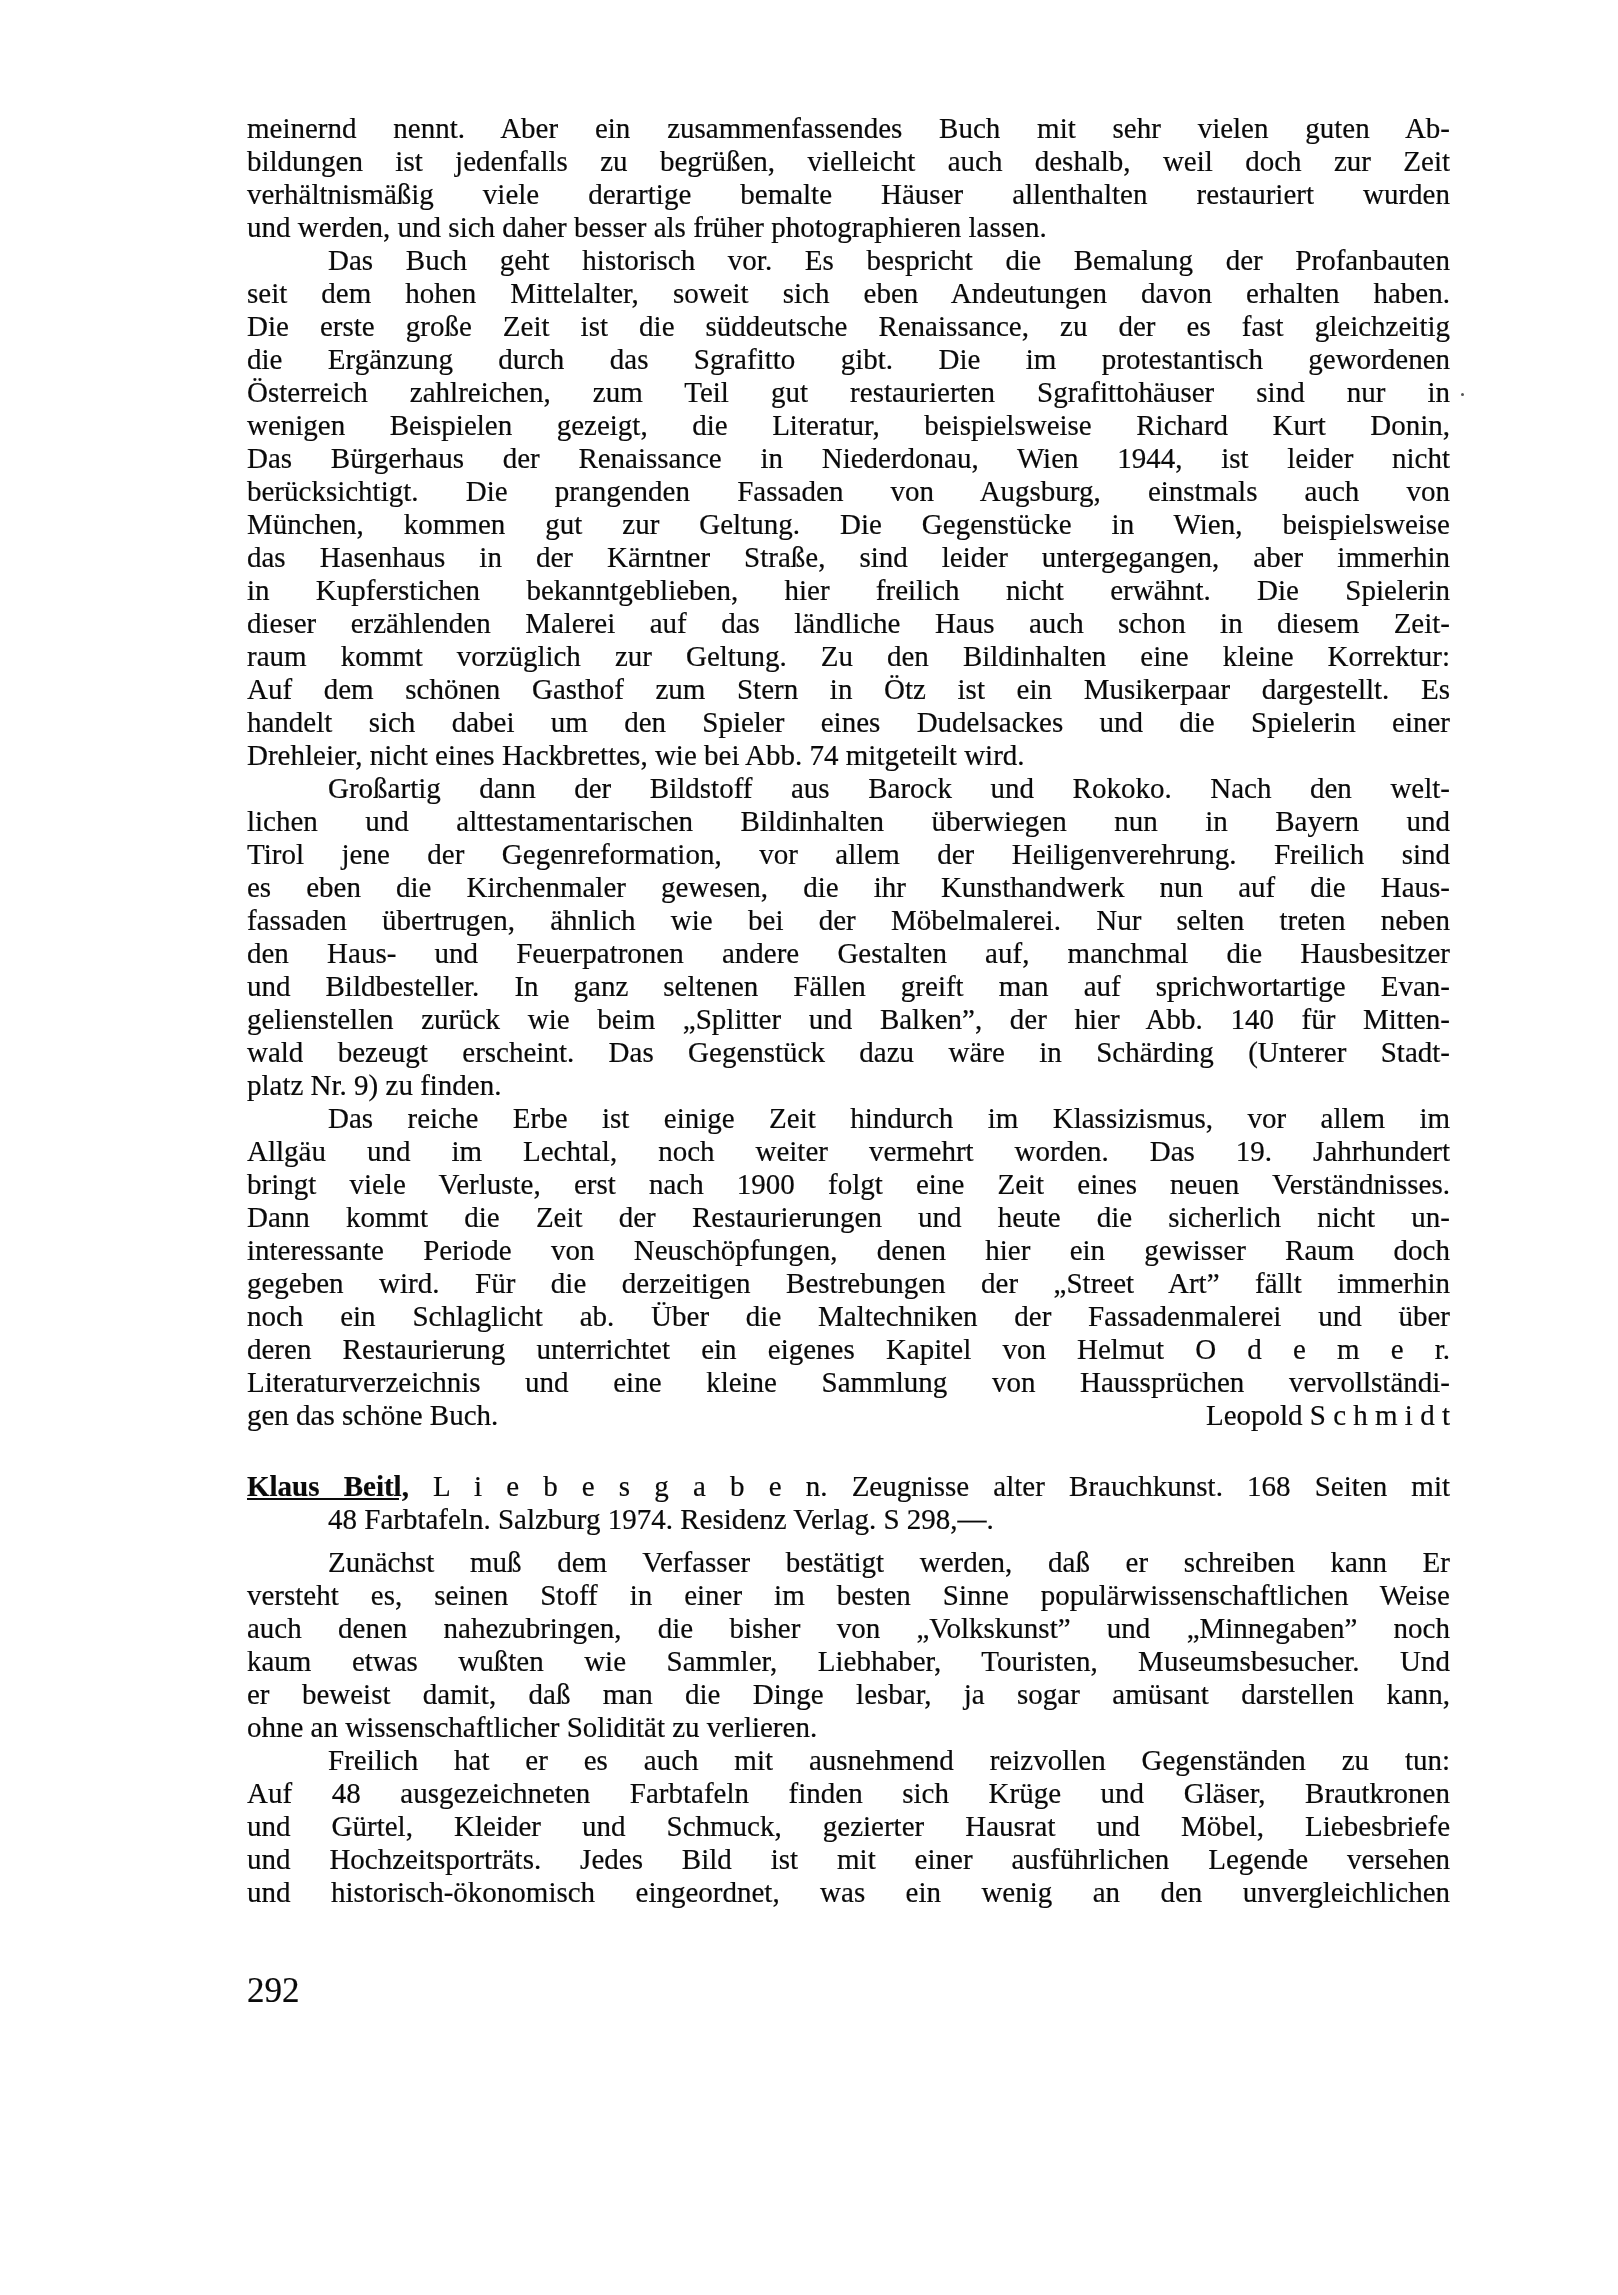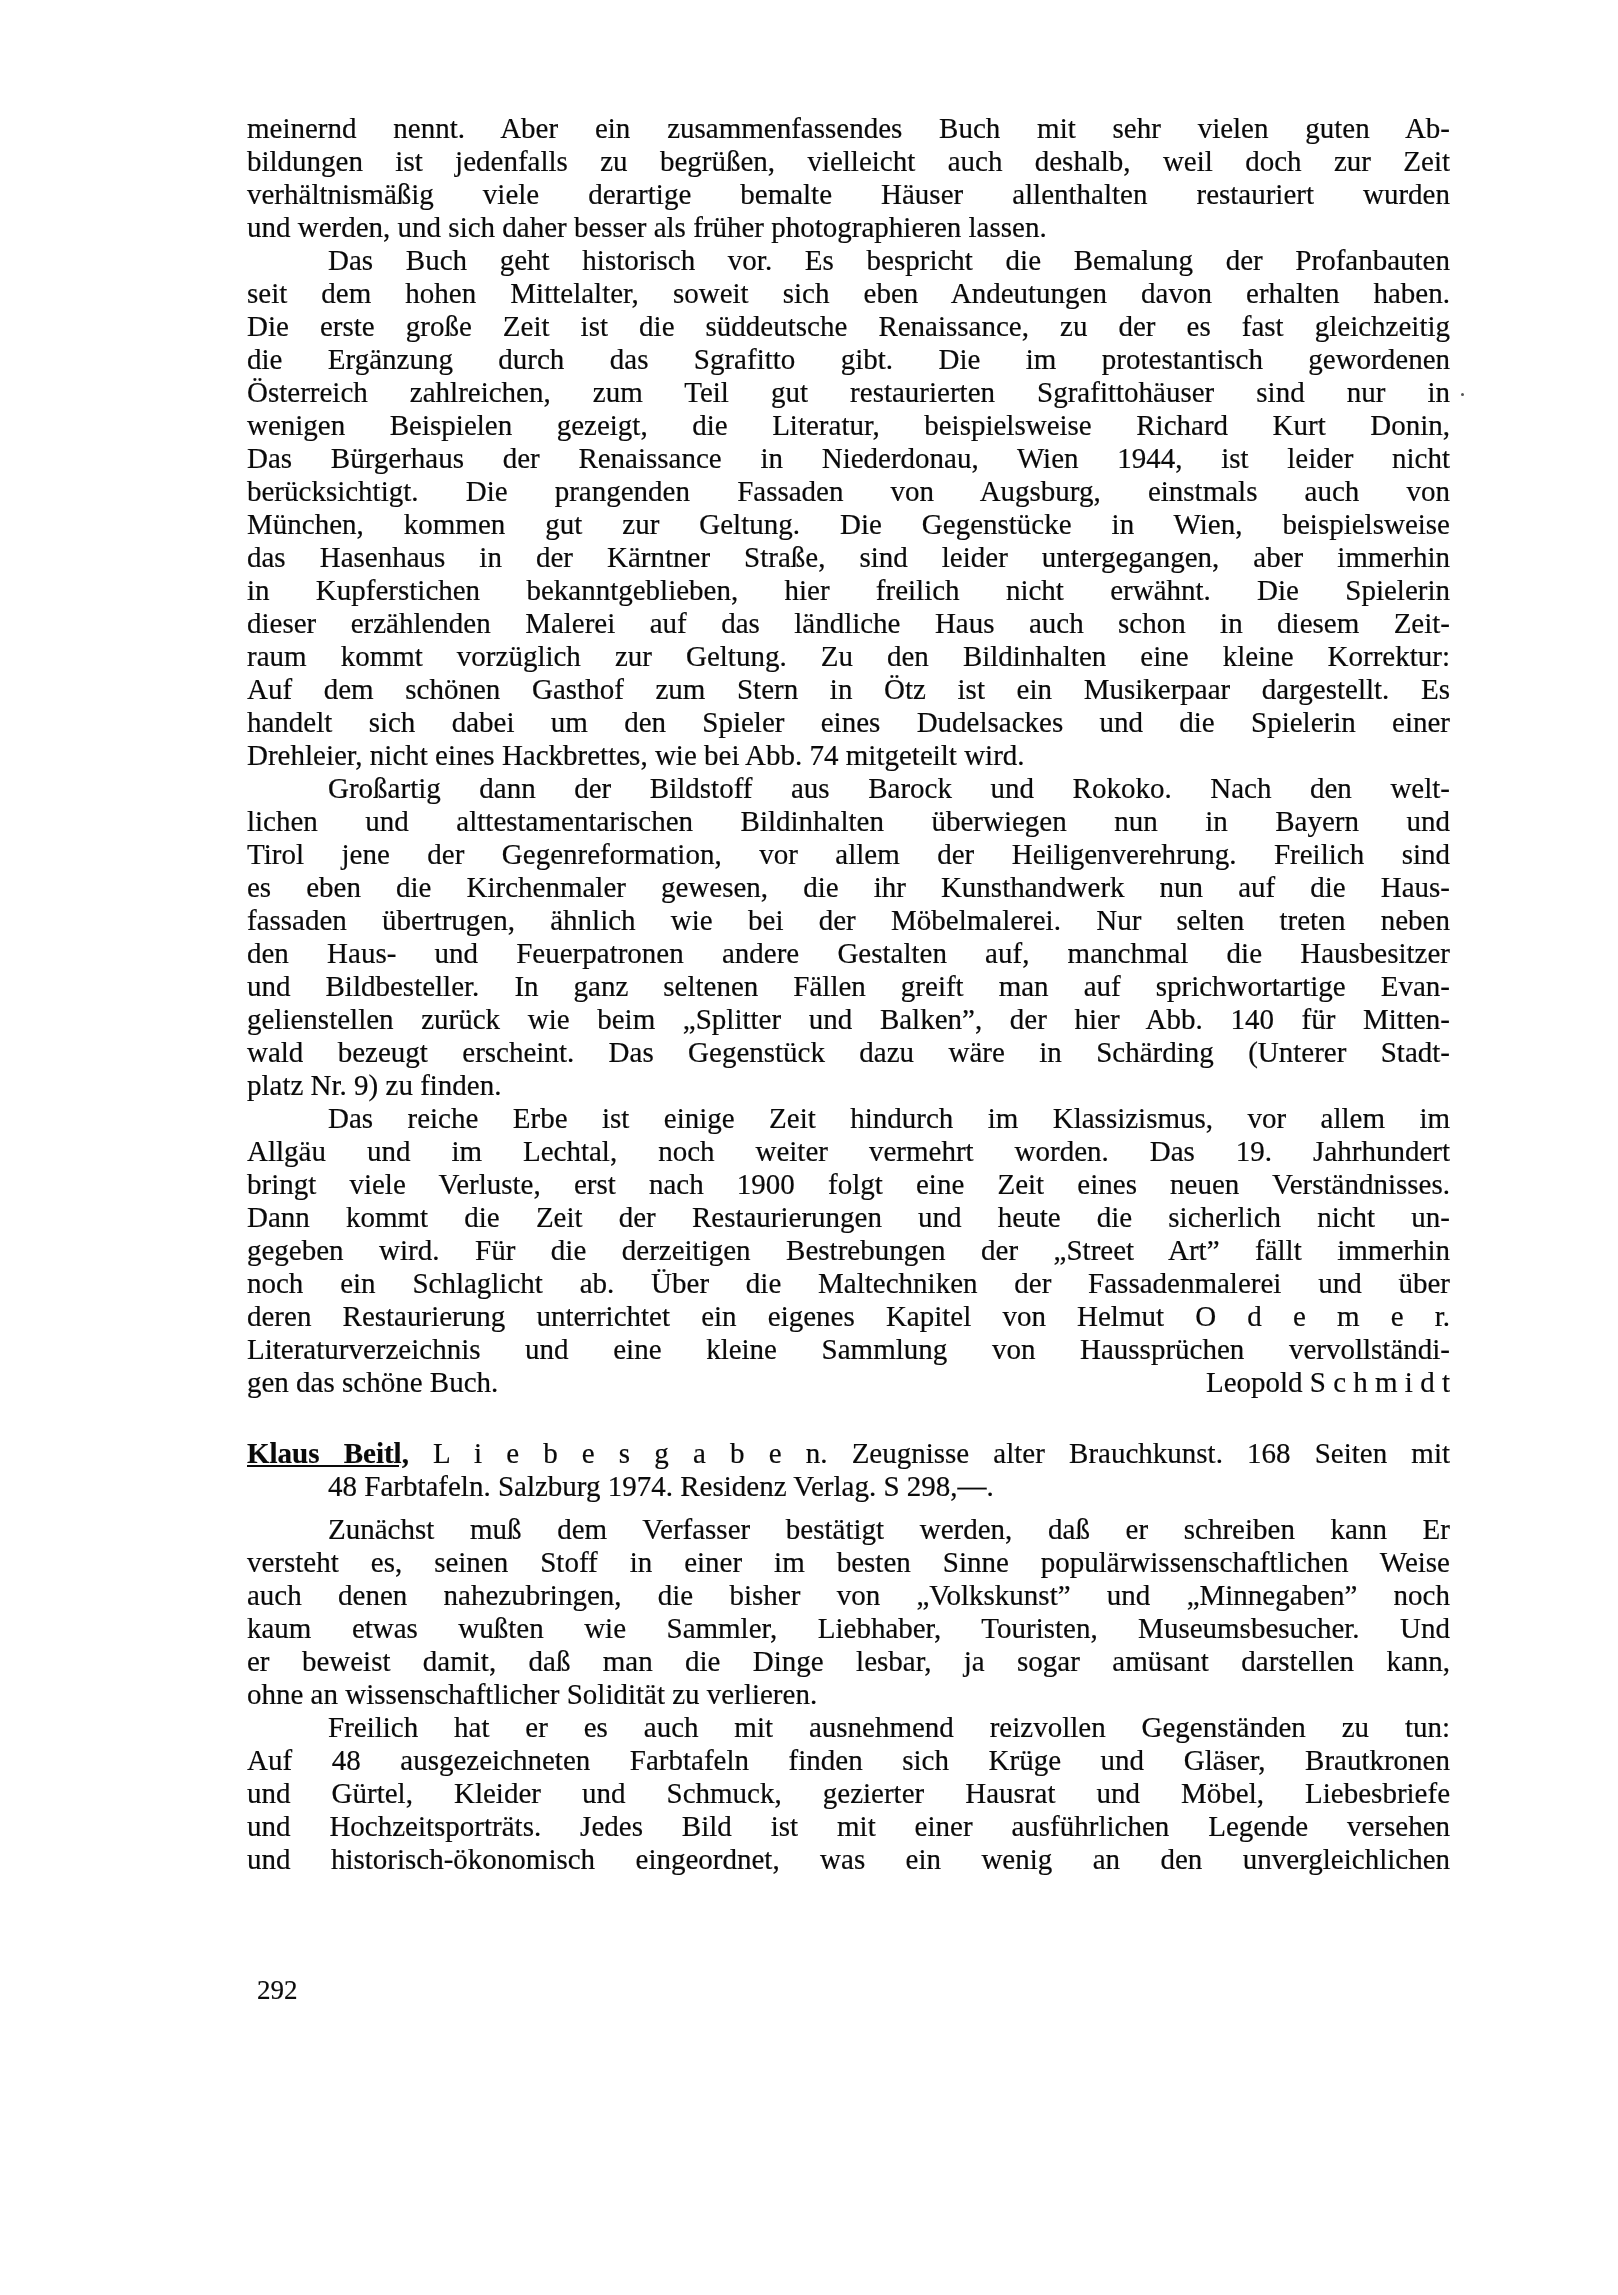--- a/index.html
+++ b/index.html
@@ -48,23 +48,23 @@
   }
   #review2 {
     margin-top: 10px;
   }
   .bold {
     font-weight: bold;
     text-decoration: underline;
   }
   #pagenum {
     position: absolute;
-    left: 257px;
+    left: 247px;
     top: 1974px;
-    font-size: 27px;
+    font-size: 35px;
     line-height: 33px;
   }
   .speck {
     position: absolute;
     left: 1461px;
     top: 393px;
     width: 3.2px;
     height: 3.2px;
     border-radius: 50%;
     background: #555;
@@ -103,20 +103,21 @@
       <div class="line">fassaden übertrugen, ähnlich wie bei der Möbelmalerei. Nur selten treten neben</div>
       <div class="line">den Haus- und Feuerpatronen andere Gestalten auf, manchmal die Hausbesitzer</div>
       <div class="line">und Bildbesteller. In ganz seltenen Fällen greift man auf sprichwortartige Evan-</div>
       <div class="line">gelienstellen zurück wie beim „Splitter und Balken”, der hier Abb. 140 für Mitten-</div>
       <div class="line">wald bezeugt erscheint. Das Gegenstück dazu wäre in Schärding (Unterer Stadt-</div>
       <div class="line end">platz Nr. 9) zu finden.</div>
       <div class="line indent">Das reiche Erbe ist einige Zeit hindurch im Klassizismus, vor allem im</div>
       <div class="line">Allgäu und im Lechtal, noch weiter vermehrt worden. Das 19. Jahrhundert</div>
       <div class="line">bringt viele Verluste, erst nach 1900 folgt eine Zeit eines neuen Verständnisses.</div>
       <div class="line">Dann kommt die Zeit der Restaurierungen und heute die sicherlich nicht un-</div>
+      <div class="line">interessante Periode von Neuschöpfungen, denen hier ein gewisser Raum doch</div>
       <div class="line">gegeben wird. Für die derzeitigen Bestrebungen der „Street Art” fällt immerhin</div>
       <div class="line">noch ein Schlaglicht ab. Über die Maltechniken der Fassadenmalerei und über</div>
       <div class="line">deren Restaurierung unterrichtet ein eigenes Kapitel von Helmut O d e m e r.</div>
       <div class="line">Literaturverzeichnis und eine kleine Sammlung von Haussprüchen vervollständi-</div>
     </div>
 
   <div class="line end sig-row">
     <span>gen das schöne Buch.</span>
     <span>Leopold S c h m i d t</span>
   </div>

